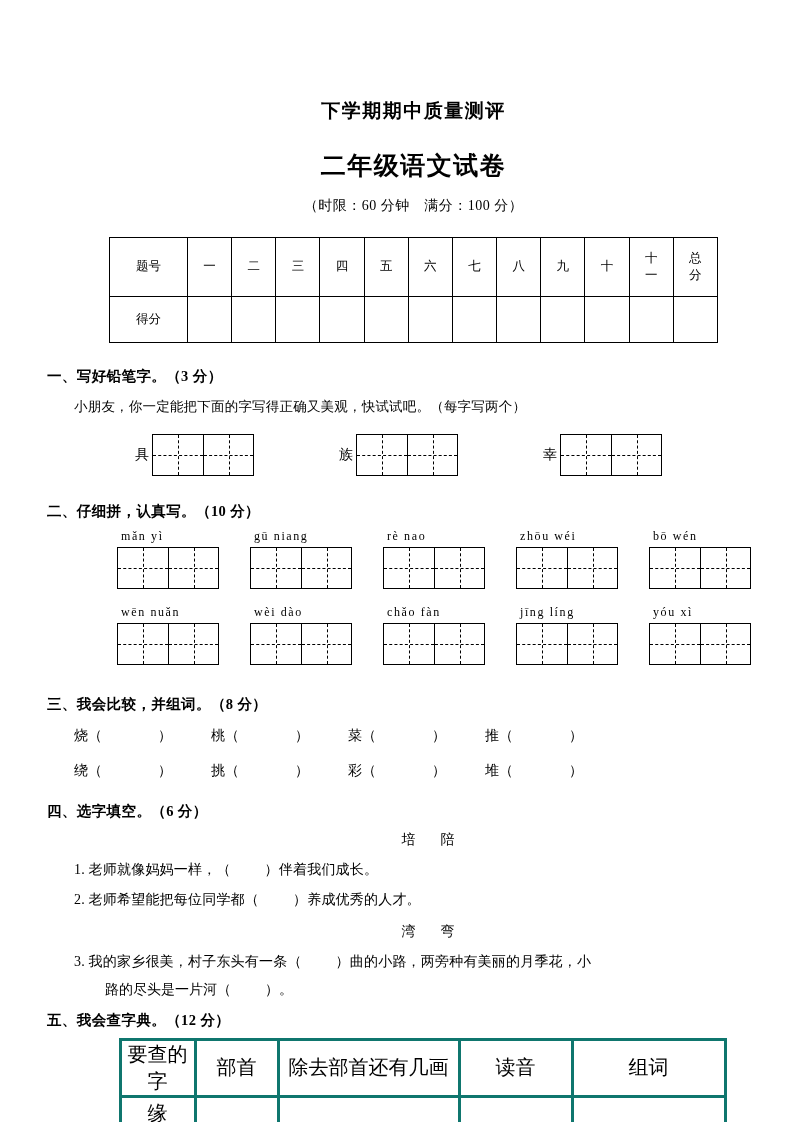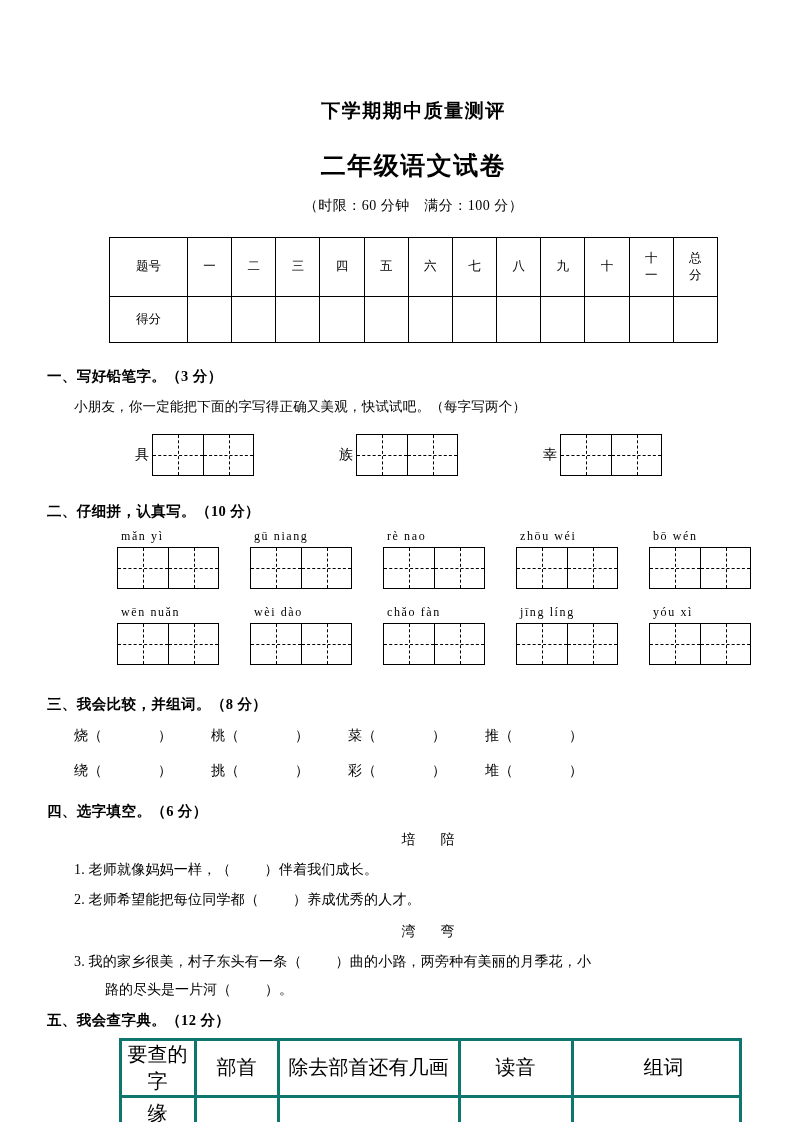--- a/index.html
+++ b/index.html
@@ -192,21 +192,21 @@
     vertical-align: middle;
     font-size: 20px;
     font-weight: normal;
     padding: 0;
   }
   table.dict th { height: 28px; }
   table.dict .c1 { width: 72px; }
   table.dict .c2 { width: 80px; }
   table.dict .c3 { width: 178px; }
   table.dict .c4 { width: 110px; }
-  table.dict .c5 { width: 150px; padding-left: 15px; }
+  table.dict .c5 { width: 150px; }
 </style>
 </head>
 <body>
 
 <div class="page">
 
   <div class="title-main">下学期期中质量测评</div>
   <div class="title-sub">二年级语文试卷</div>
   <div class="title-info">（时限：60 分钟　满分：100 分）</div>
 

